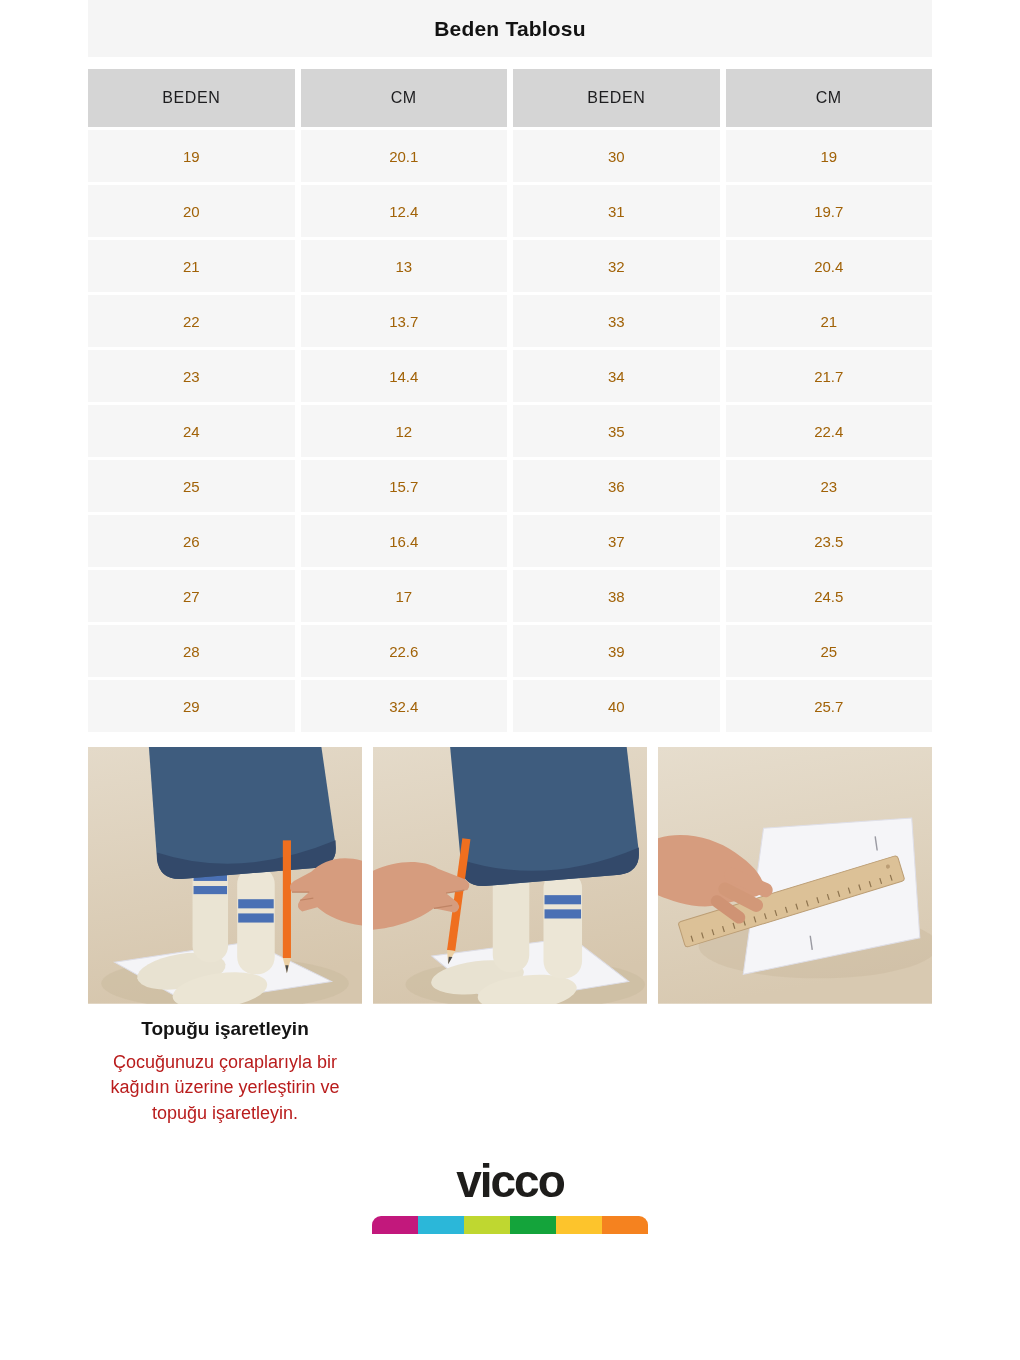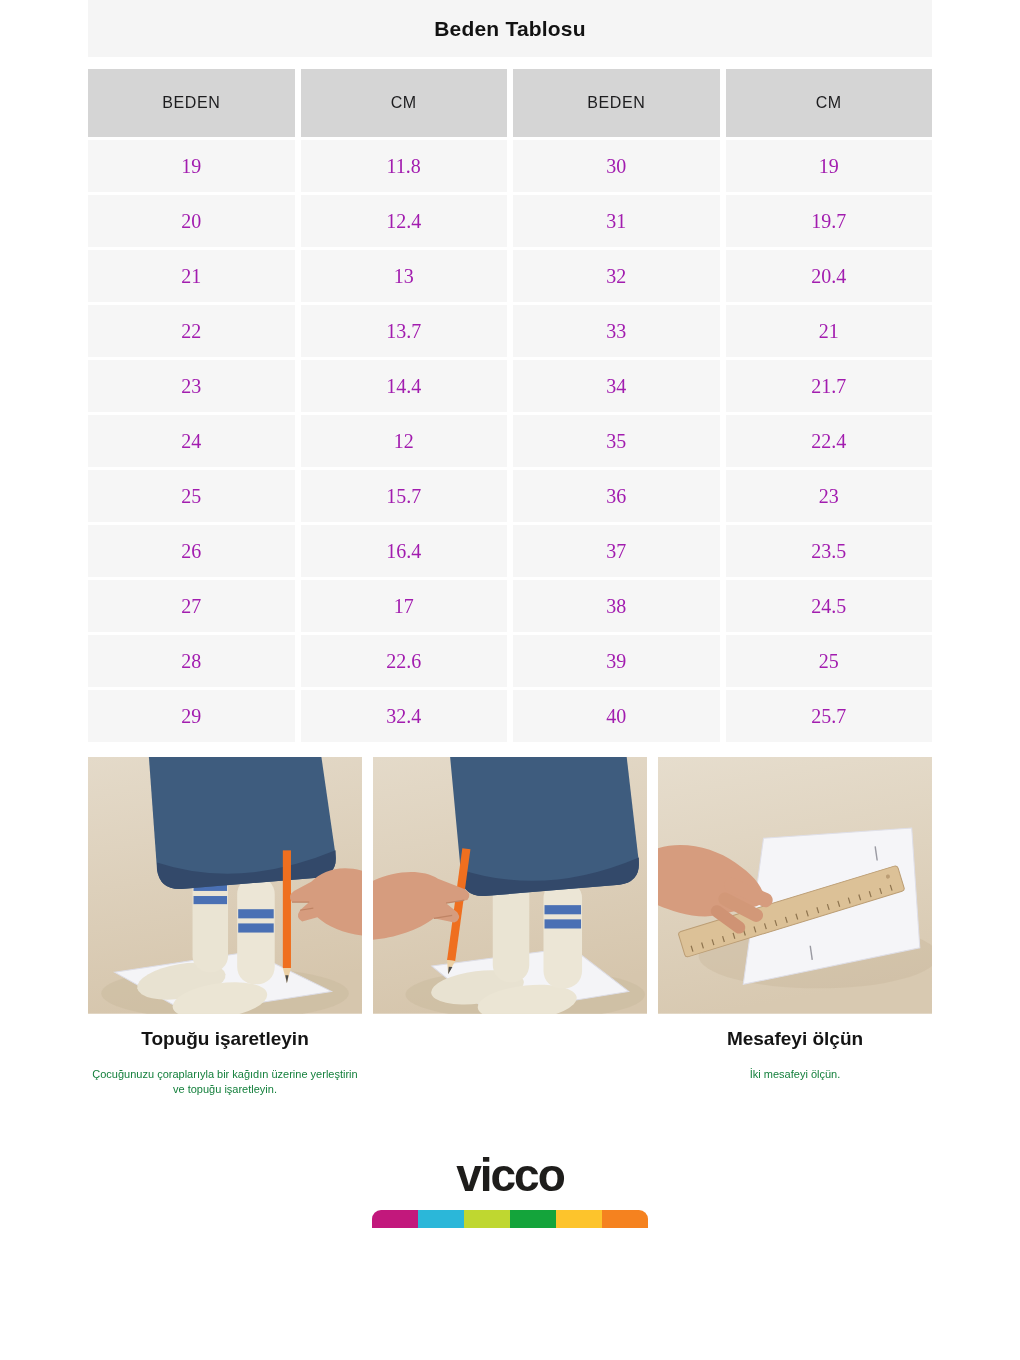--- a/index.html
+++ b/index.html
@@ -23,48 +23,48 @@
   .size-grid {
     margin-top: 12px;
     display: grid;
     grid-template-columns: repeat(4, 1fr);
     column-gap: 6px; row-gap: 3px;
     background: #ffffff;
   }
   .trow { display: contents; }
   .th {
     background: var(--header_cell_bg, #d5d5d5);
-    height: 68px;
+    height: 58px;
     display: flex; align-items: center; justify-content: center;
     font-size: 16px; letter-spacing: .6px; color: #1d1d1f;
   }
   .td {
     background: var(--row_bg, #f6f6f6);
     height: 52px;
     display: flex; align-items: center; justify-content: center;
-    font-size: 20px; color: #a21caf; font-family: Liberation Serif, serif;
+    font-size: 15px; color: #a16207;
   }
 
   .howto-band { margin-top: 40px; height: 56px; }
 
   .steps {
     margin-top: 15px;
     display: grid; grid-template-columns: repeat(3, 1fr); column-gap: 11px;
   }
   .step { text-align: center; }
   .photo {
     width: 100%; aspect-ratio: 270 / 253; display: block;
   }
   .step h3 { margin-top: 14px; font-size: 19px; font-weight: 700; color: #141414; }
   .step p  {
-    margin: 17px auto 0; max-width: 276px;
-    font-size: 11px; line-height: 1.42; color: #15803d;
-  }
-
-  footer { margin-top: 54px; text-align: center; }
+    margin: 10px auto 0; max-width: 276px;
+    font-size: 18px; line-height: 1.42; color: #b91c1c;
+  }
+
+  footer { margin-top: 32px; text-align: center; }
   .brand {
     font-size: 46px; font-weight: 800; letter-spacing: -2px; color: #1e1d1b;
     line-height: 1;
   }
   .colorbar {
     width: 276px; height: 18px; margin: 12px auto 0;
     display: flex; overflow: hidden;
     border-radius: 9px 9px 0 0;
   }
   .colorbar .seg { flex: 1 1 0; }
@@ -80,21 +80,21 @@
 
   <div class="size-grid">
     <div class="trow">
       <div class="th">BEDEN</div>
       <div class="th">CM</div>
       <div class="th">BEDEN</div>
       <div class="th">CM</div>
     </div>
     <div class="trow">
       <div class="td">19</div>
-      <div class="td">11.8</div>
+      <div class="td">20.1</div>
       <div class="td">30</div>
       <div class="td">19</div>
     </div>
     <div class="trow">
       <div class="td">20</div>
       <div class="td">12.4</div>
       <div class="td">31</div>
       <div class="td">19.7</div>
     </div>
     <div class="trow">
@@ -258,24 +258,20 @@
           <line x1="26" y1="157.5" x2="240" y2="157.5" stroke="#8e744f" stroke-width="6" stroke-dasharray="1.2,9.6"></line>
           <circle cx="232" cy="146" r="2" fill="#bb9d74"></circle>
         </g>
         <g>
           <path d="M0,90 C26,82 56,90 76,104 C92,115 102,126 104,136 Q106,144 97,147 L58,156 C38,160 14,152 0,146 Z" fill="#d69c7e"></path>
           <line x1="72" y1="126" x2="106" y2="141" stroke="#d69c7e" stroke-width="14" stroke-linecap="round"></line>
           <line x1="66" y1="140" x2="97" y2="156" stroke="#d29878" stroke-width="13" stroke-linecap="round"></line>
           <line x1="58" y1="152" x2="80" y2="168" stroke="#cf9374" stroke-width="12" stroke-linecap="round"></line>
         </g>
       </svg>
-      <figcaption>
-        <h3>Mesafeyi ölçün</h3>
-        <p>İki mesafeyi ölçün.</p>
-      </figcaption>
     </figure>
 
   </div>
 
   <footer>
     <div class="brand">vicco</div>
     <div class="colorbar">
       <span class="seg" style="background: rgb(194, 24, 124);"></span>
       <span class="seg" style="background: rgb(43, 183, 217);"></span>
       <span class="seg" style="background: rgb(191, 215, 48);"></span>

